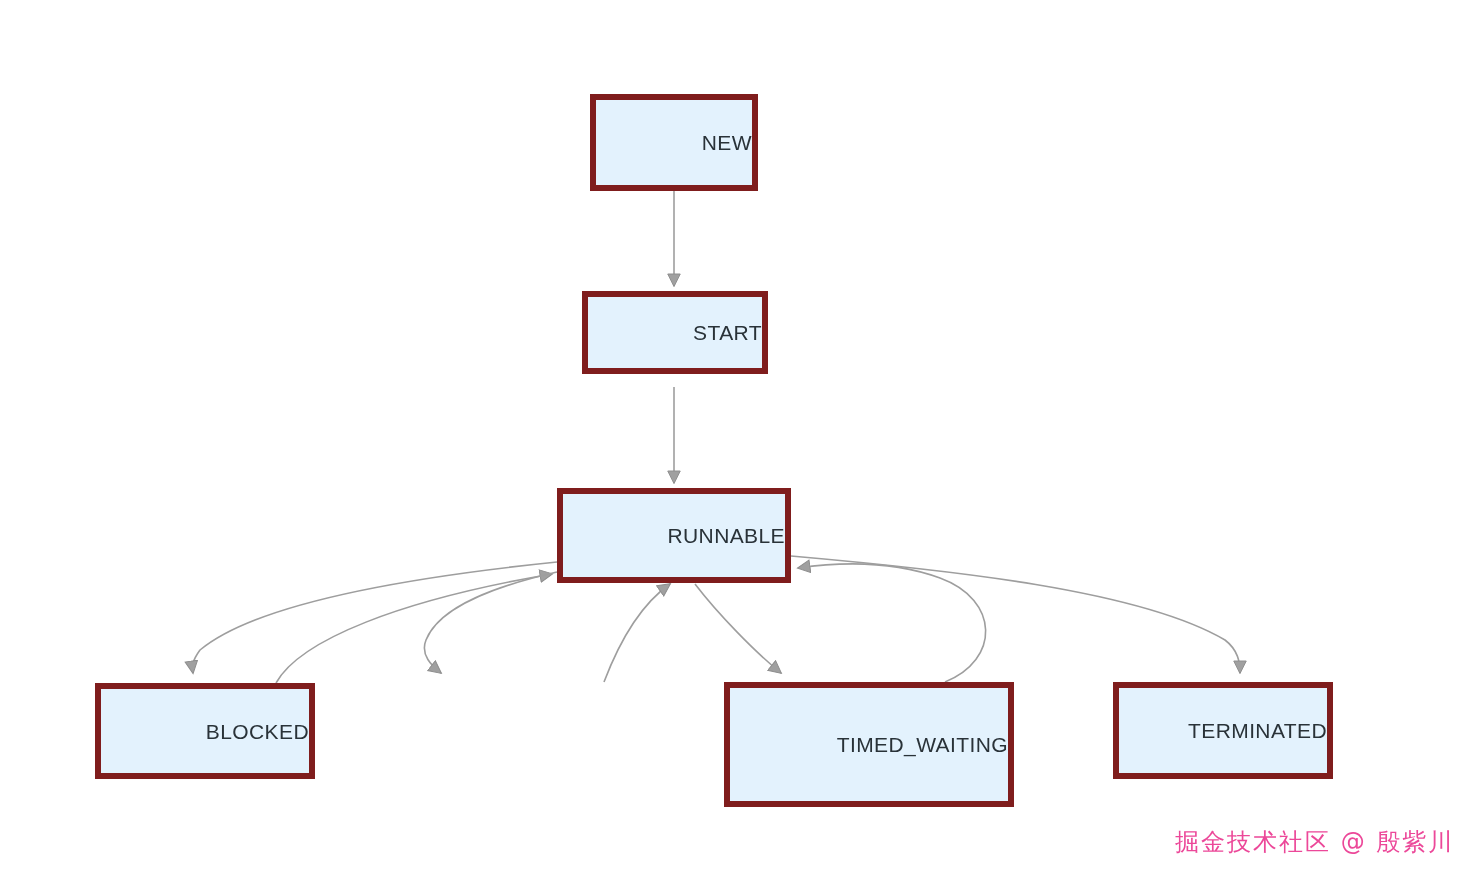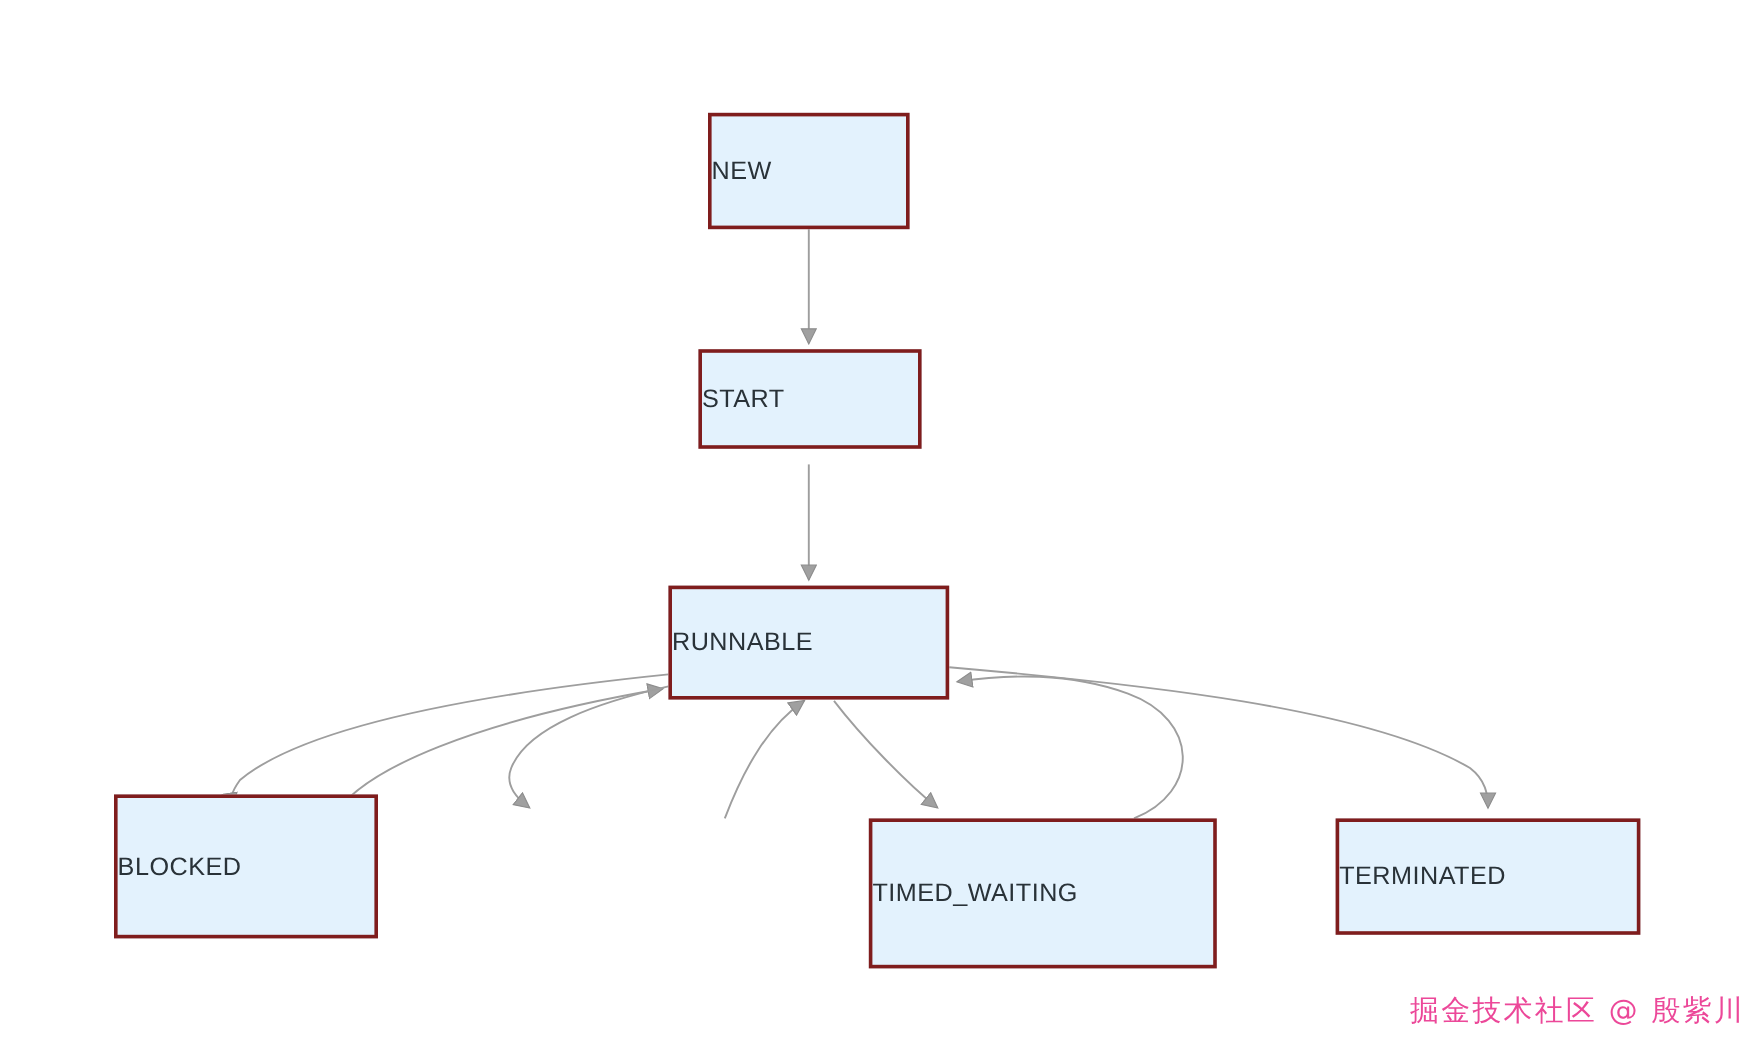--- a/index.html
+++ b/index.html
@@ -23,24 +23,24 @@
     left: 0;
     top: 0;
     width: 1463px;
     height: 876px;
     pointer-events: none;
   }
   .node {
     position: absolute;
     box-sizing: border-box;
     background: #e3f2fd;
-    border: 3px solid #7f1d1d;
+    border: 6px solid #7f1d1d;
     display: flex;
     align-items: center;
-    justify-content: flex-start;
+    justify-content: flex-end;
     color: #26323b;
     letter-spacing: 0.4px;
     user-select: none;
   }
   .node-label {
     font-size: 21px;
     font-weight: 400;
     line-height: 1;
     white-space: nowrap;
     color: #293238;
@@ -94,28 +94,28 @@
   </div>
 
   <div class="node" style="left:582px; top:291px; width:186px; height:83px;">
     <span class="node-label">START</span>
   </div>
 
   <div class="node" style="left:557px; top:488px; width:234px; height:95px;">
     <span class="node-label">RUNNABLE</span>
   </div>
 
-  <div class="node" style="left:95px; top:662px; width:220px; height:120px;">
+  <div class="node" style="left:95px; top:683px; width:220px; height:96px;">
     <span class="node-label">BLOCKED</span>
   </div>
 
 
   <div class="node" style="left:724px; top:682px; width:290px; height:125px;">
     <span class="node-label">TIMED_WAITING</span>
   </div>
 
-  <div class="node" style="left:1113px; top:682px; width:254px; height:97px;">
+  <div class="node" style="left:1113px; top:682px; width:220px; height:97px;">
     <span class="node-label">TERMINATED</span>
   </div>
 
   <div class="watermark" style="left:1175px; top:826px;">掘金技术社区 @ 殷紫川</div>
 
 </div>
 
 </body></html>

